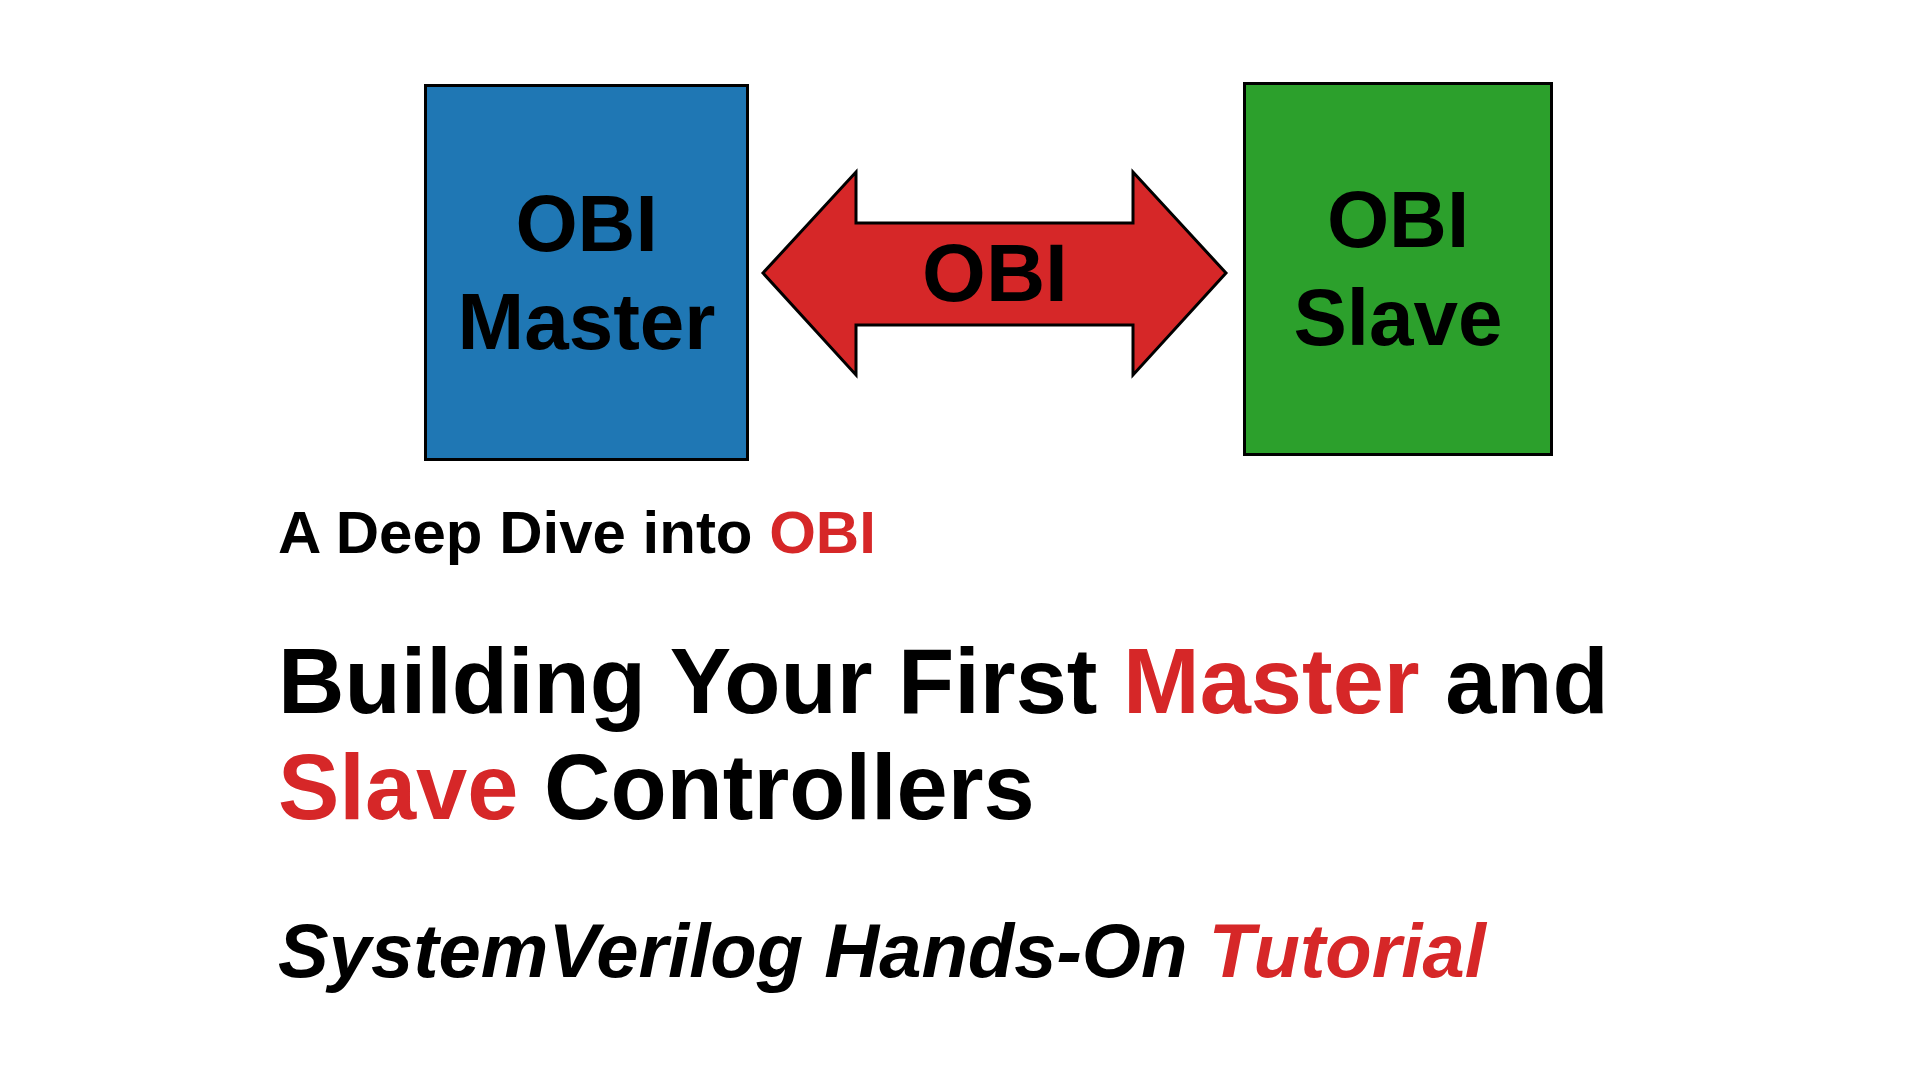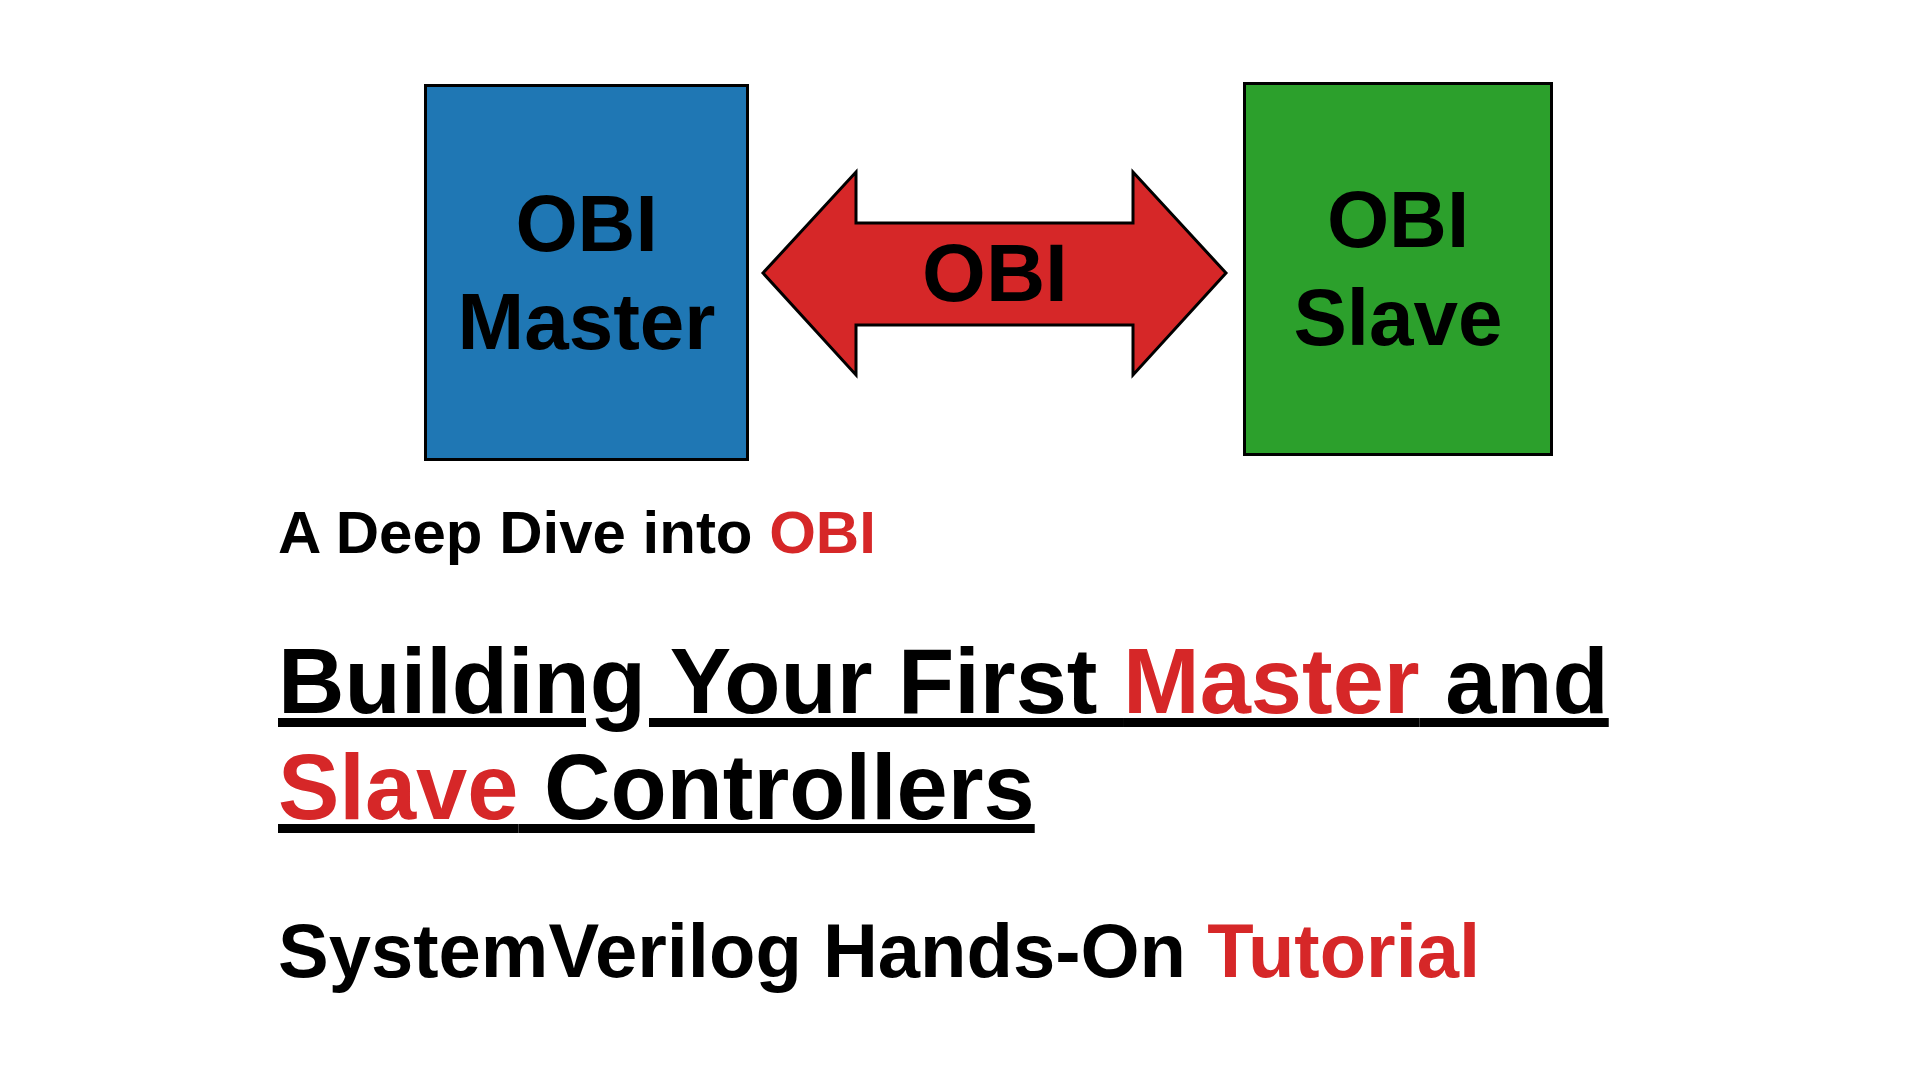--- a/index.html
+++ b/index.html
@@ -9,22 +9,22 @@
          display:flex; flex-direction:column; align-items:center; justify-content:center; }
   .box span { display:block; font-size:80px; line-height:98px; text-align:center; }
   #master { left:424px; top:84px; width:325px; height:377px; background:#1f77b4; }
   #slave { left:1243px; top:82px; width:310px; height:374px; background:#2ca02c; }
   #arrow { position:absolute; left:0; top:0; }
   #arrow-label { position:absolute; left:856px; top:222px; width:278px; text-align:center;
                  font-size:82px; line-height:102px; }
   .line { position:absolute; left:278px; white-space:nowrap; }
   .accent { color:#d62728; }
   #title1 { top:478px; font-size:60px; line-height:110px; }
-  #title2 { top:628px; font-size:92px; line-height:106px;text-decoration:underline; }
-  #title3 { top:901px; font-size:76px; line-height:100px; }
+  #title2 { top:628px; font-size:92px; line-height:106px; }
+  #title3 { top:901px; font-size:76px; line-height:100px;font-style:italic; }
 </style>
 </head>
 <body>
 
 <div id="master" class="box">
   <span>OBI</span>
   <span>Master</span>
 </div>
 
 <svg id="arrow" width="1920" height="1080">

